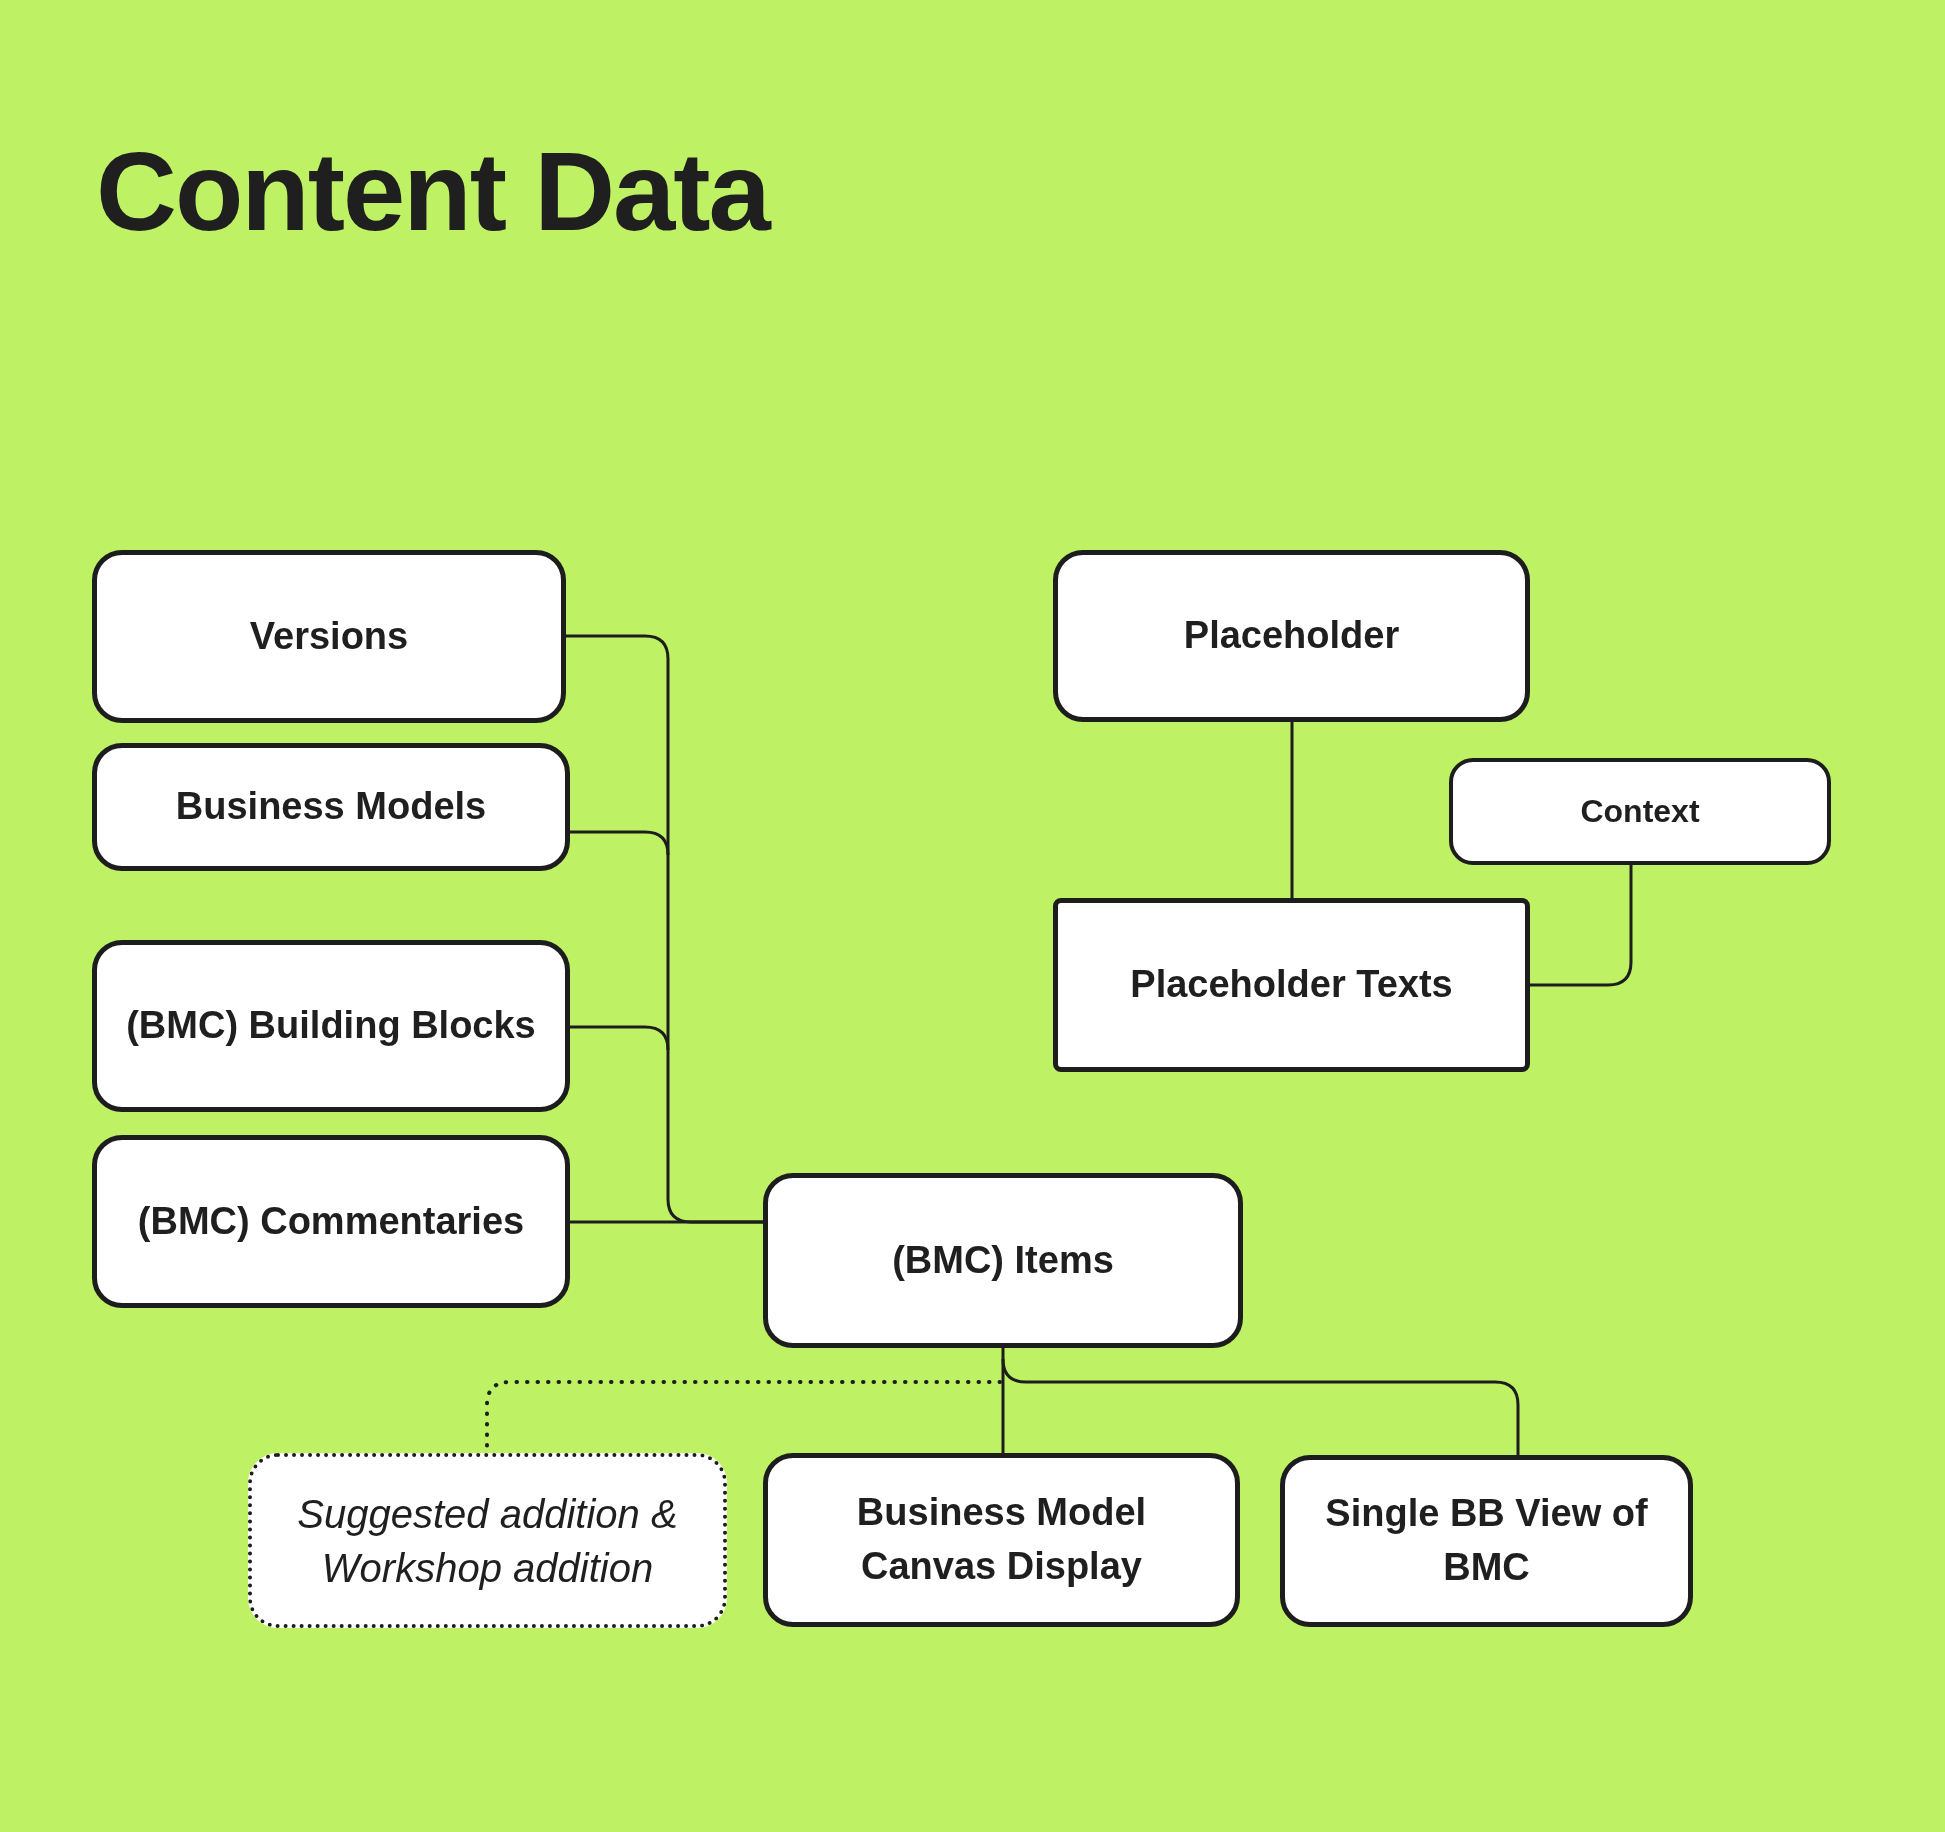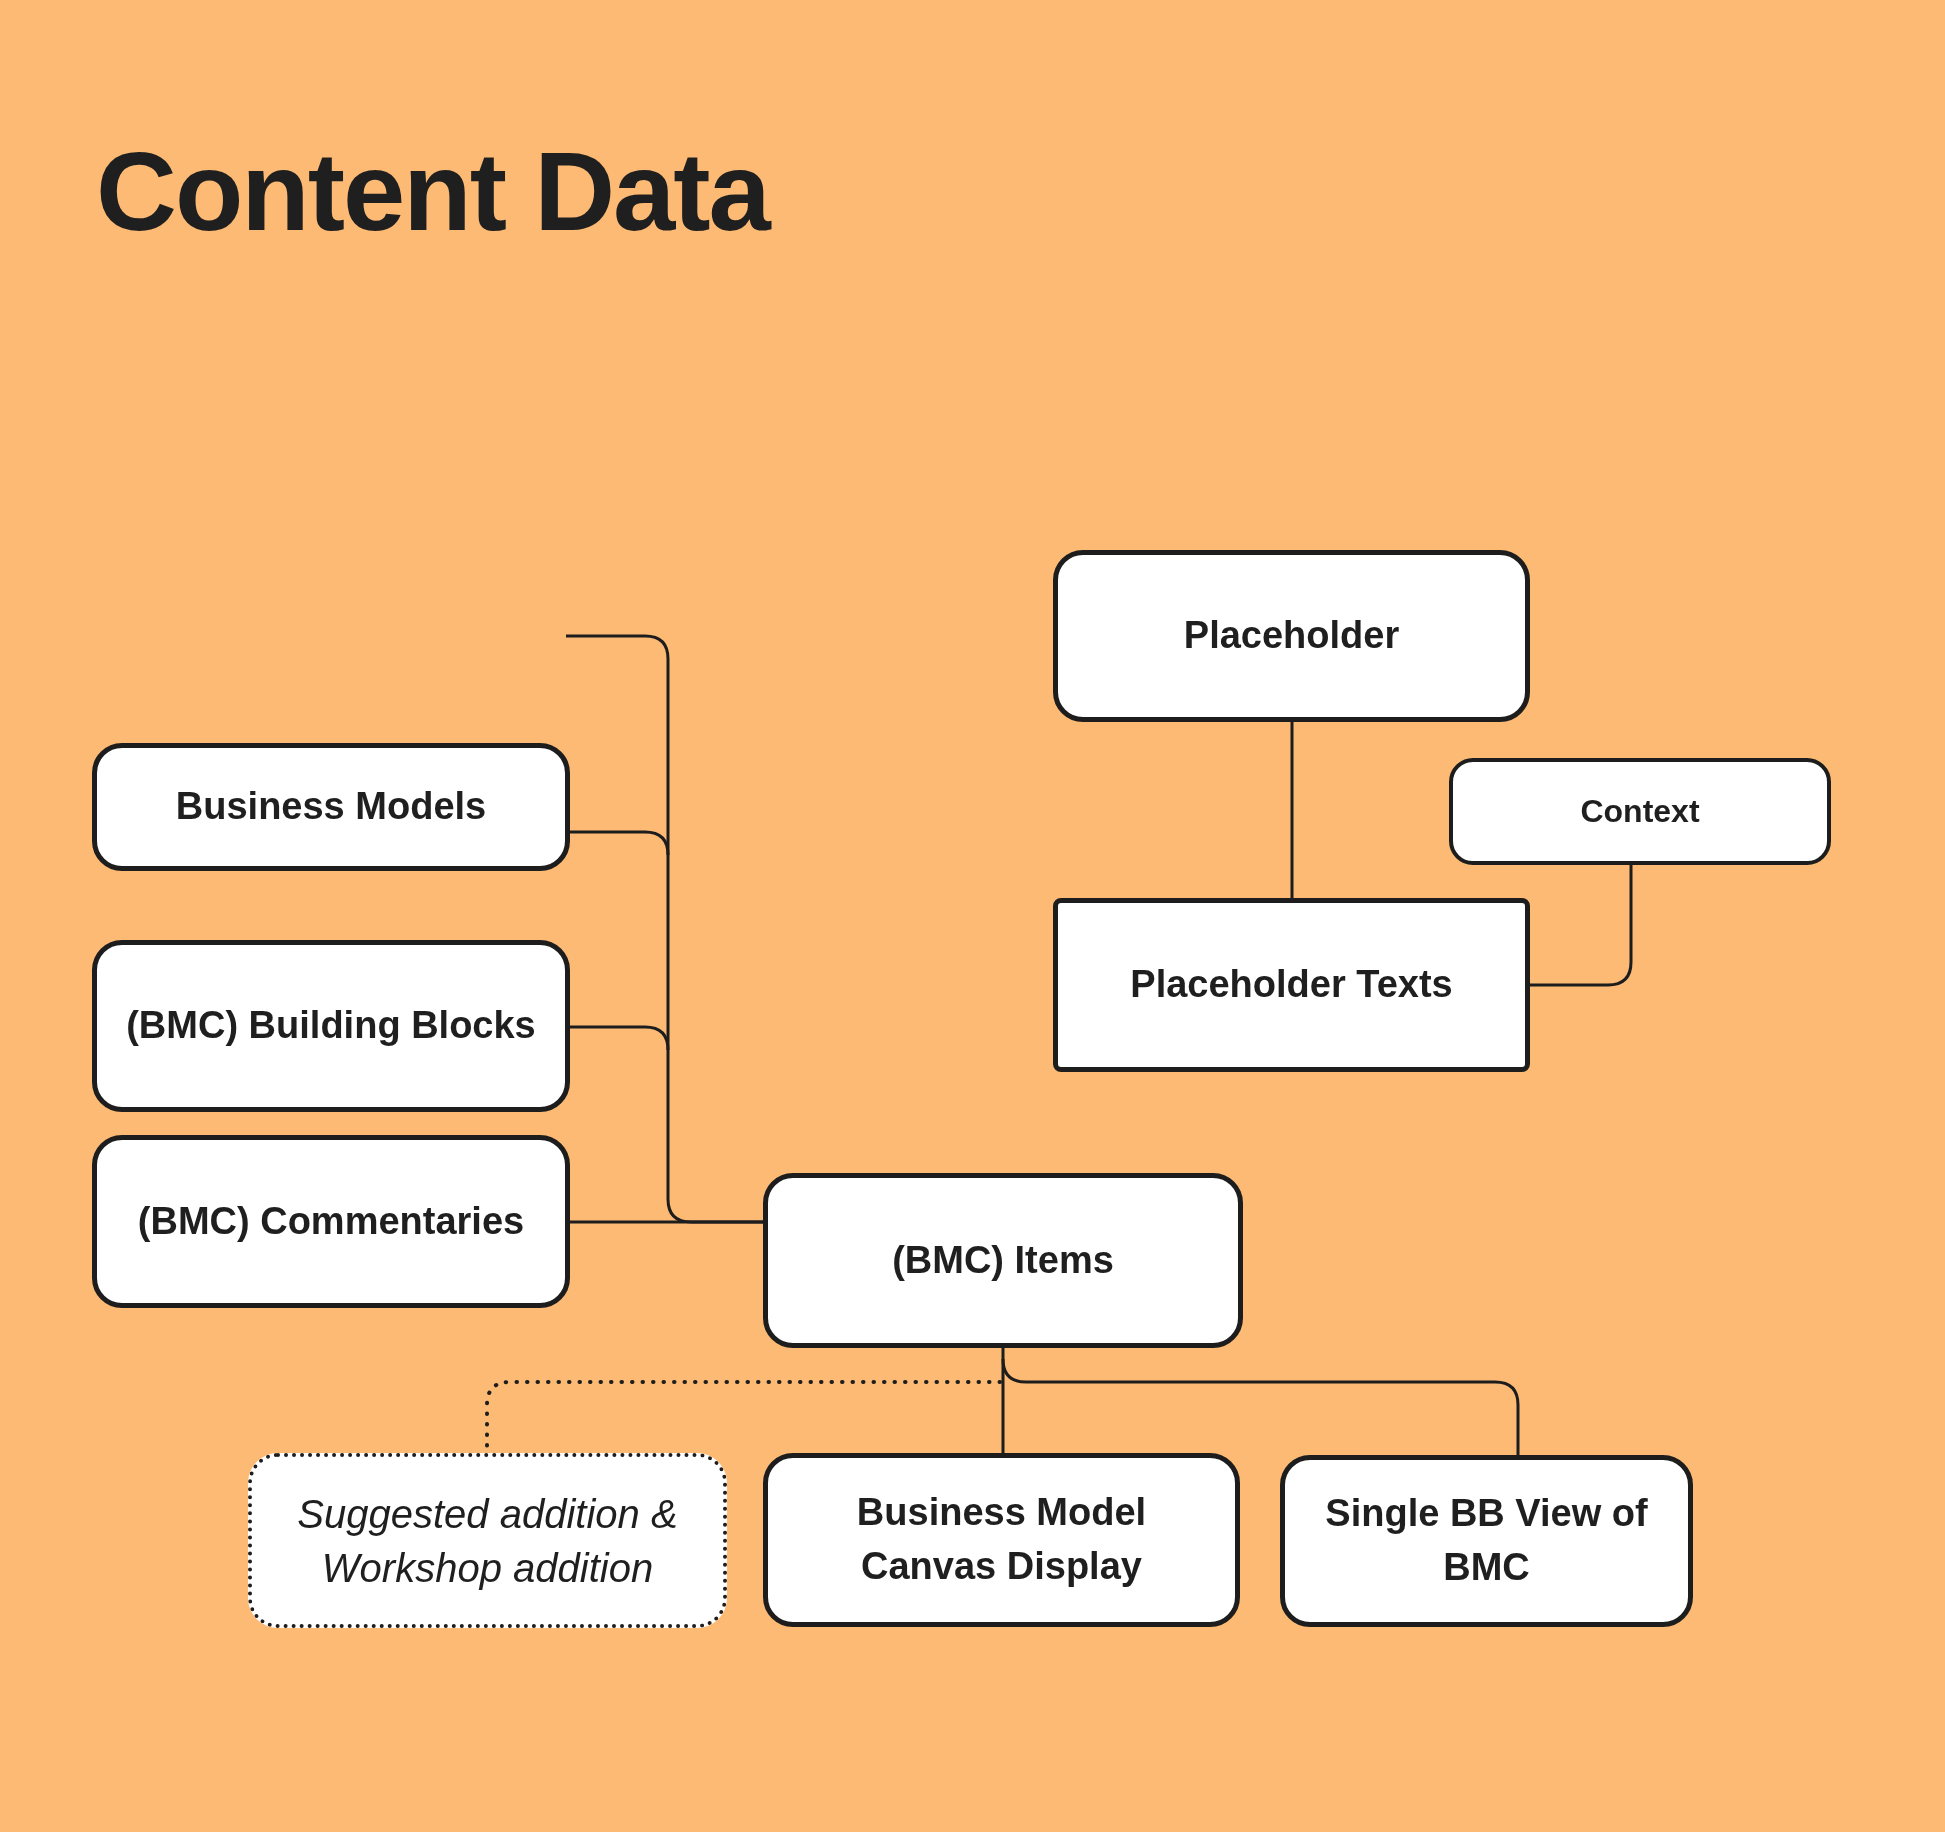--- a/index.html
+++ b/index.html
@@ -1,20 +1,20 @@
 <!DOCTYPE html>
 <html><head>
 <meta charset="utf-8">
 <style>
   html, body { margin: 0; padding: 0; background: #ffffff; }
   .canvas {
     position: relative;
     width: 1945px;
     height: 1832px;
-    background: #fdba74;
+    background: #bef264;
     font-family: "Liberation Sans", sans-serif;
     color: #1f1f1f;
     overflow: hidden;
   }
   .title {
     position: absolute;
     left: 96px;
     top: 130px;
     margin: 0;
     font-size: 112px;
@@ -88,20 +88,23 @@
 
     <path class="edge" d="M1631,865 V962 Q1631,985 1608,985 H1530"></path>
 
     <path class="edge" d="M1003,1308 V1453"></path>
 
     <path class="edge" d="M1003,1359 Q1003,1382 1026,1382 H1495 Q1518,1382 1518,1405 V1455"></path>
 
     <path class="edge-dotted" d="M1000,1382 H510 Q487,1382 487,1405 V1449"></path>
   </svg>
 
+  <div class="node node-versions">
+    <span>Versions</span>
+  </div>
 
   <div class="node node-business-models">
     <span>Business Models</span>
   </div>
 
   <div class="node node-bmc-building-blocks">
     <span>(BMC) Building Blocks</span>
   </div>
 
   <div class="node node-bmc-commentaries">

